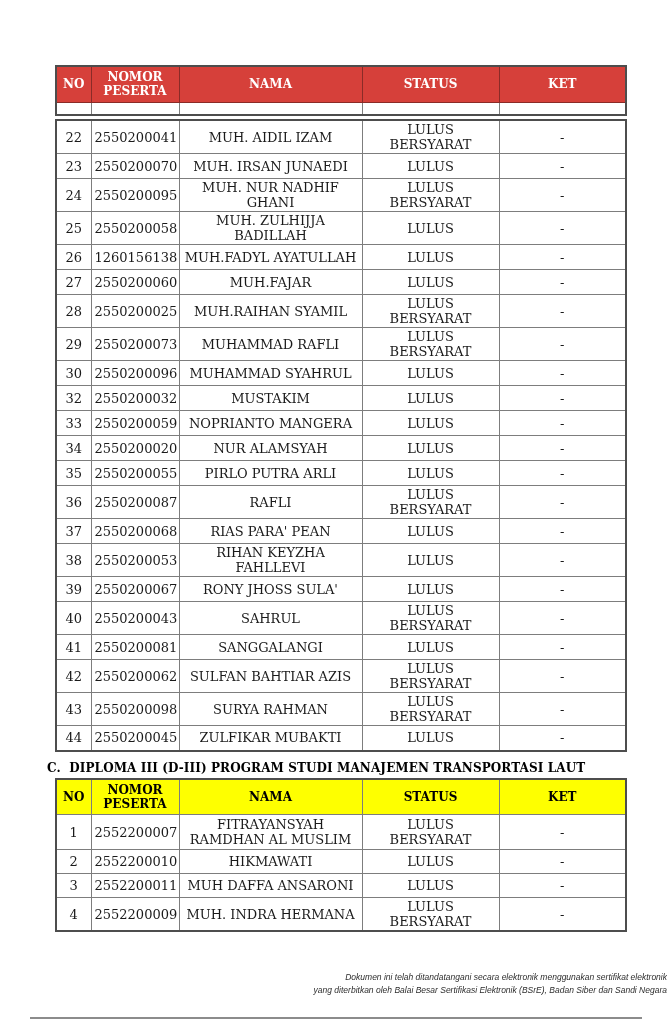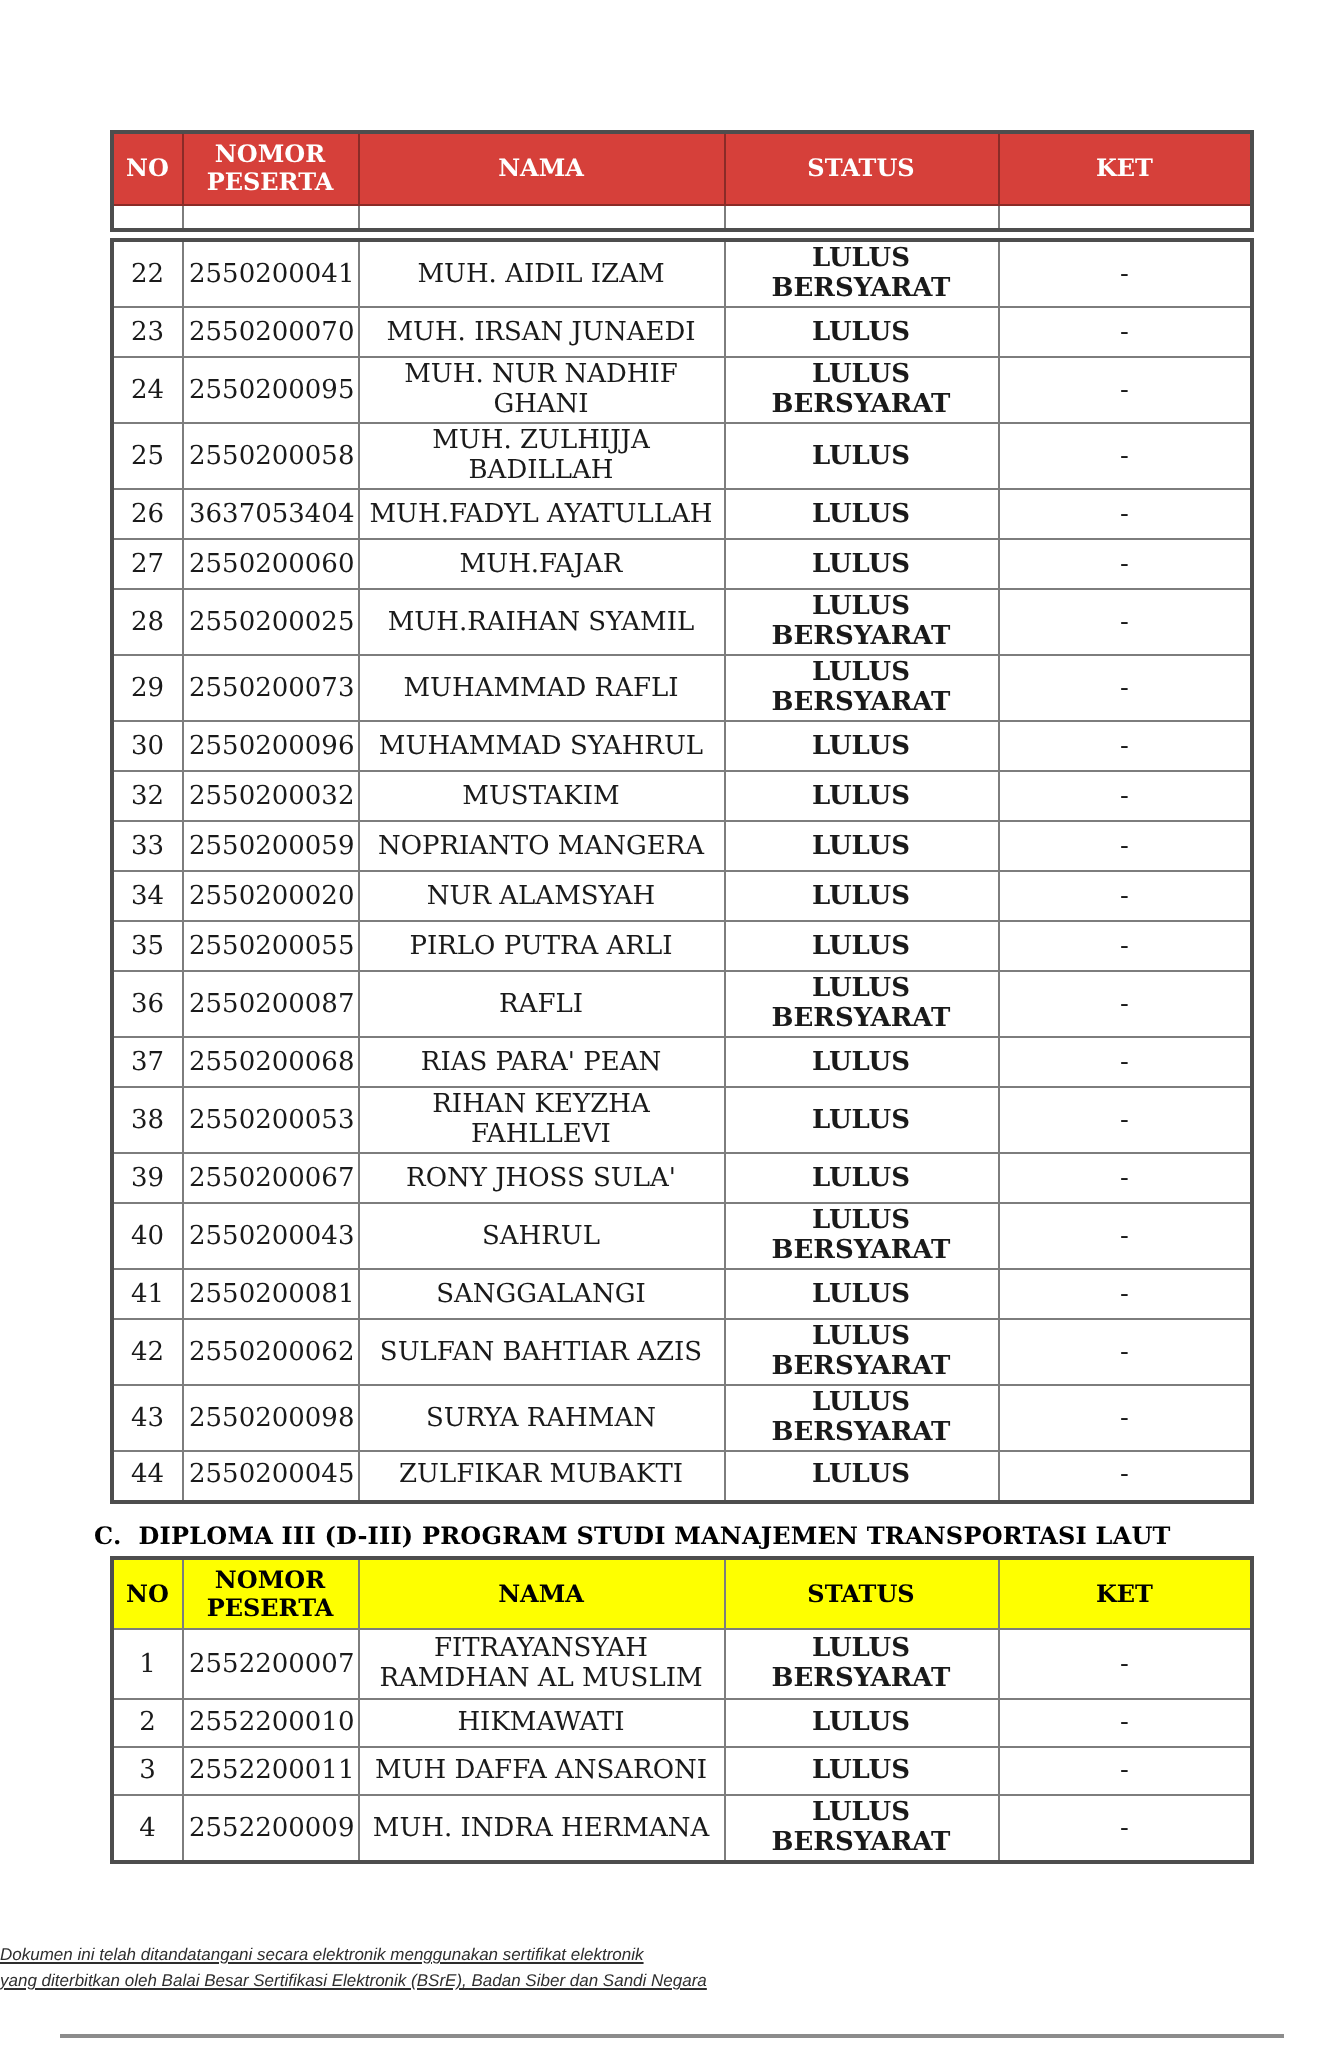--- a/index.html
+++ b/index.html
@@ -36,41 +36,40 @@
   tr.hdr-red th  { background:#d6403a; color:#ffffff; border-color:#8a2b27; }
   tr.hdr-yel th  { background:#feff00; color:#000000; border-color:#7d7d7d; }
 
   tr.spacer-row td { height:13px; }
   #table-b-head { margin-bottom:3px; }
 
   tbody.rows tr { height:25px; }
   tbody.rows-c tr { height:24px; }
   tbody.rows-c tr.tall { height:35px; }
   td.cell-nama { text-align:left; padding-left:6px; line-height:15px;margin-left:24px; }
-  td.cell-status { font-weight:bold; }
+  td.cell-status { font-weight:normal; }
 
   .section-heading {
     margin:9px 0 3px -8px;
     font-size:12px;
     font-weight:bold;
     color:#000;
     letter-spacing:0.1px;
     white-space:pre;
   }
 
   .footer-note {
     position:absolute;
     left:0; right:0; top:971px;
-    text-align:left;
+    text-align:right;
     font-family:"Liberation Sans", sans-serif;
     font-style:italic;
     font-size:8.5px;
     line-height:13px;
     color:#2e2e2e;
-    text-decoration:underline;
   }
   .bottom-line {
     position:absolute;
     top:1017px; left:30px;
     width:612px; height:2px;
     background:#8c8c8c;
   }
 </style>
 </head>
 <body>
@@ -138,21 +137,21 @@
           </tr>
           <tr>
             <td class="cell-no">25</td>
             <td class="cell-nomor">2550200058</td>
             <td class="cell-nama">MUH. ZULHIJJA BADILLAH</td>
             <td class="cell-status">LULUS</td>
             <td class="cell-ket">-</td>
           </tr>
           <tr>
             <td class="cell-no">26</td>
-            <td class="cell-nomor">3637053404</td>
+            <td class="cell-nomor">1260156138</td>
             <td class="cell-nama">MUH.FADYL AYATULLAH</td>
             <td class="cell-status">LULUS</td>
             <td class="cell-ket">-</td>
           </tr>
           <tr>
             <td class="cell-no">27</td>
             <td class="cell-nomor">2550200060</td>
             <td class="cell-nama">MUH.FAJAR</td>
             <td class="cell-status">LULUS</td>
             <td class="cell-ket">-</td>

